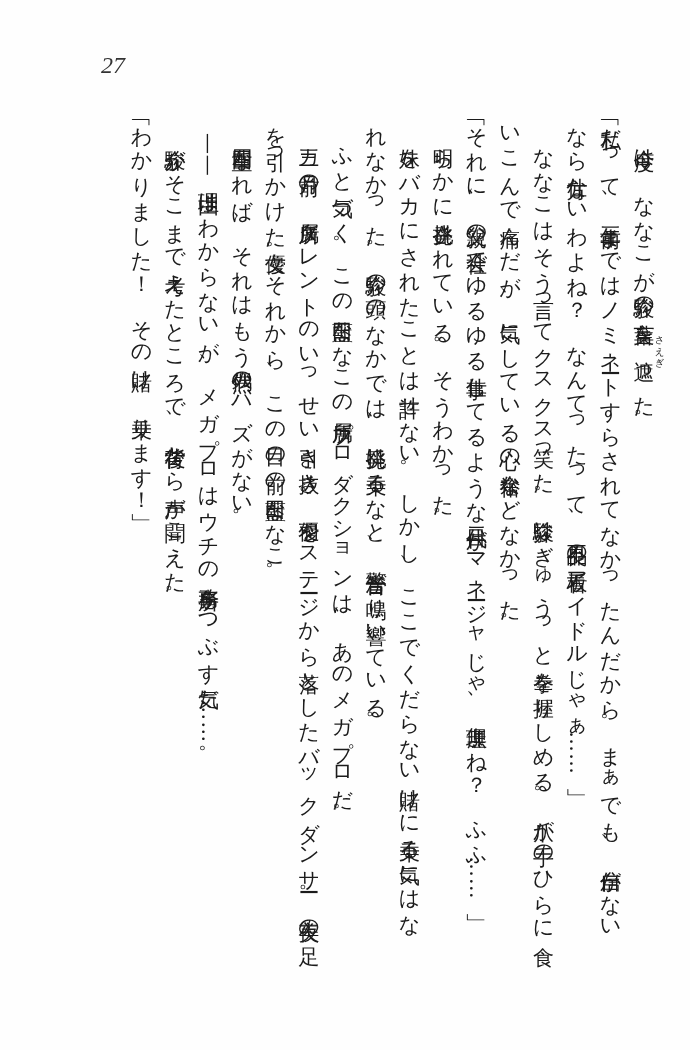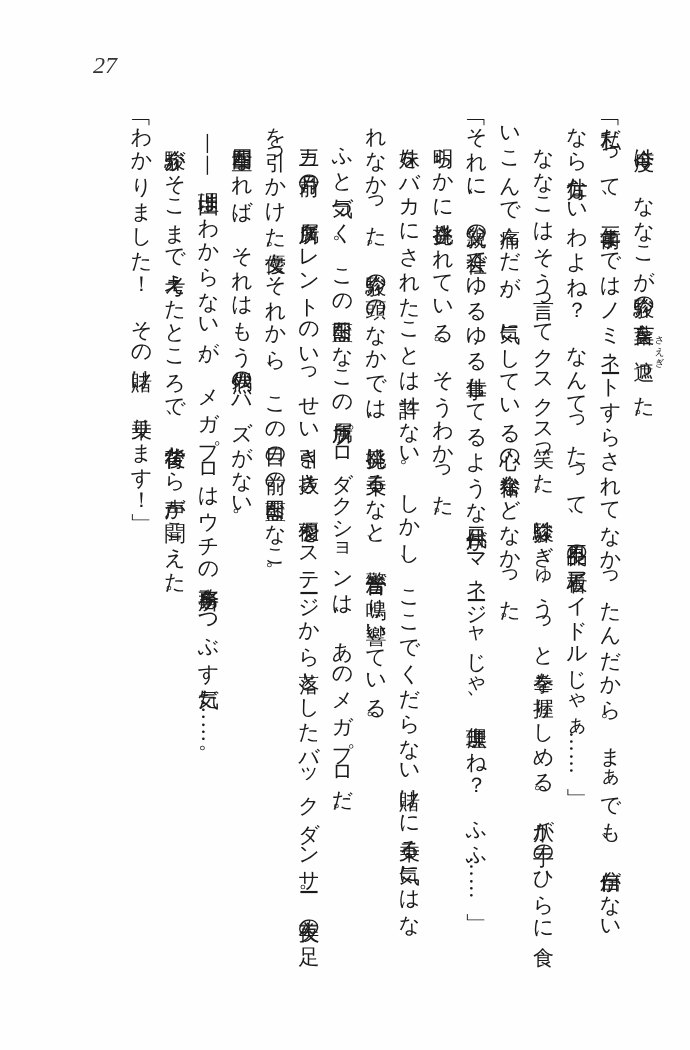--- a/index.html
+++ b/index.html
@@ -14,21 +14,21 @@
   .page {
     position: relative;
     width: 690px;
     height: 1050px;
     background: #fefefe;
     overflow: hidden;
     font-family: "DejaVu Serif", "Liberation Serif", serif;
   }
   .page-number {
     position: absolute;
-    left: 93px;
+    left: 101px;
     top: 52px;
     font-size: 24px;
     font-style: italic;
     color: #333333;
     font-family: "Liberation Serif", "DejaVu Serif", serif;
   }
   .text-block {
     position: absolute;
     top: 112px;
     right: 25px;

